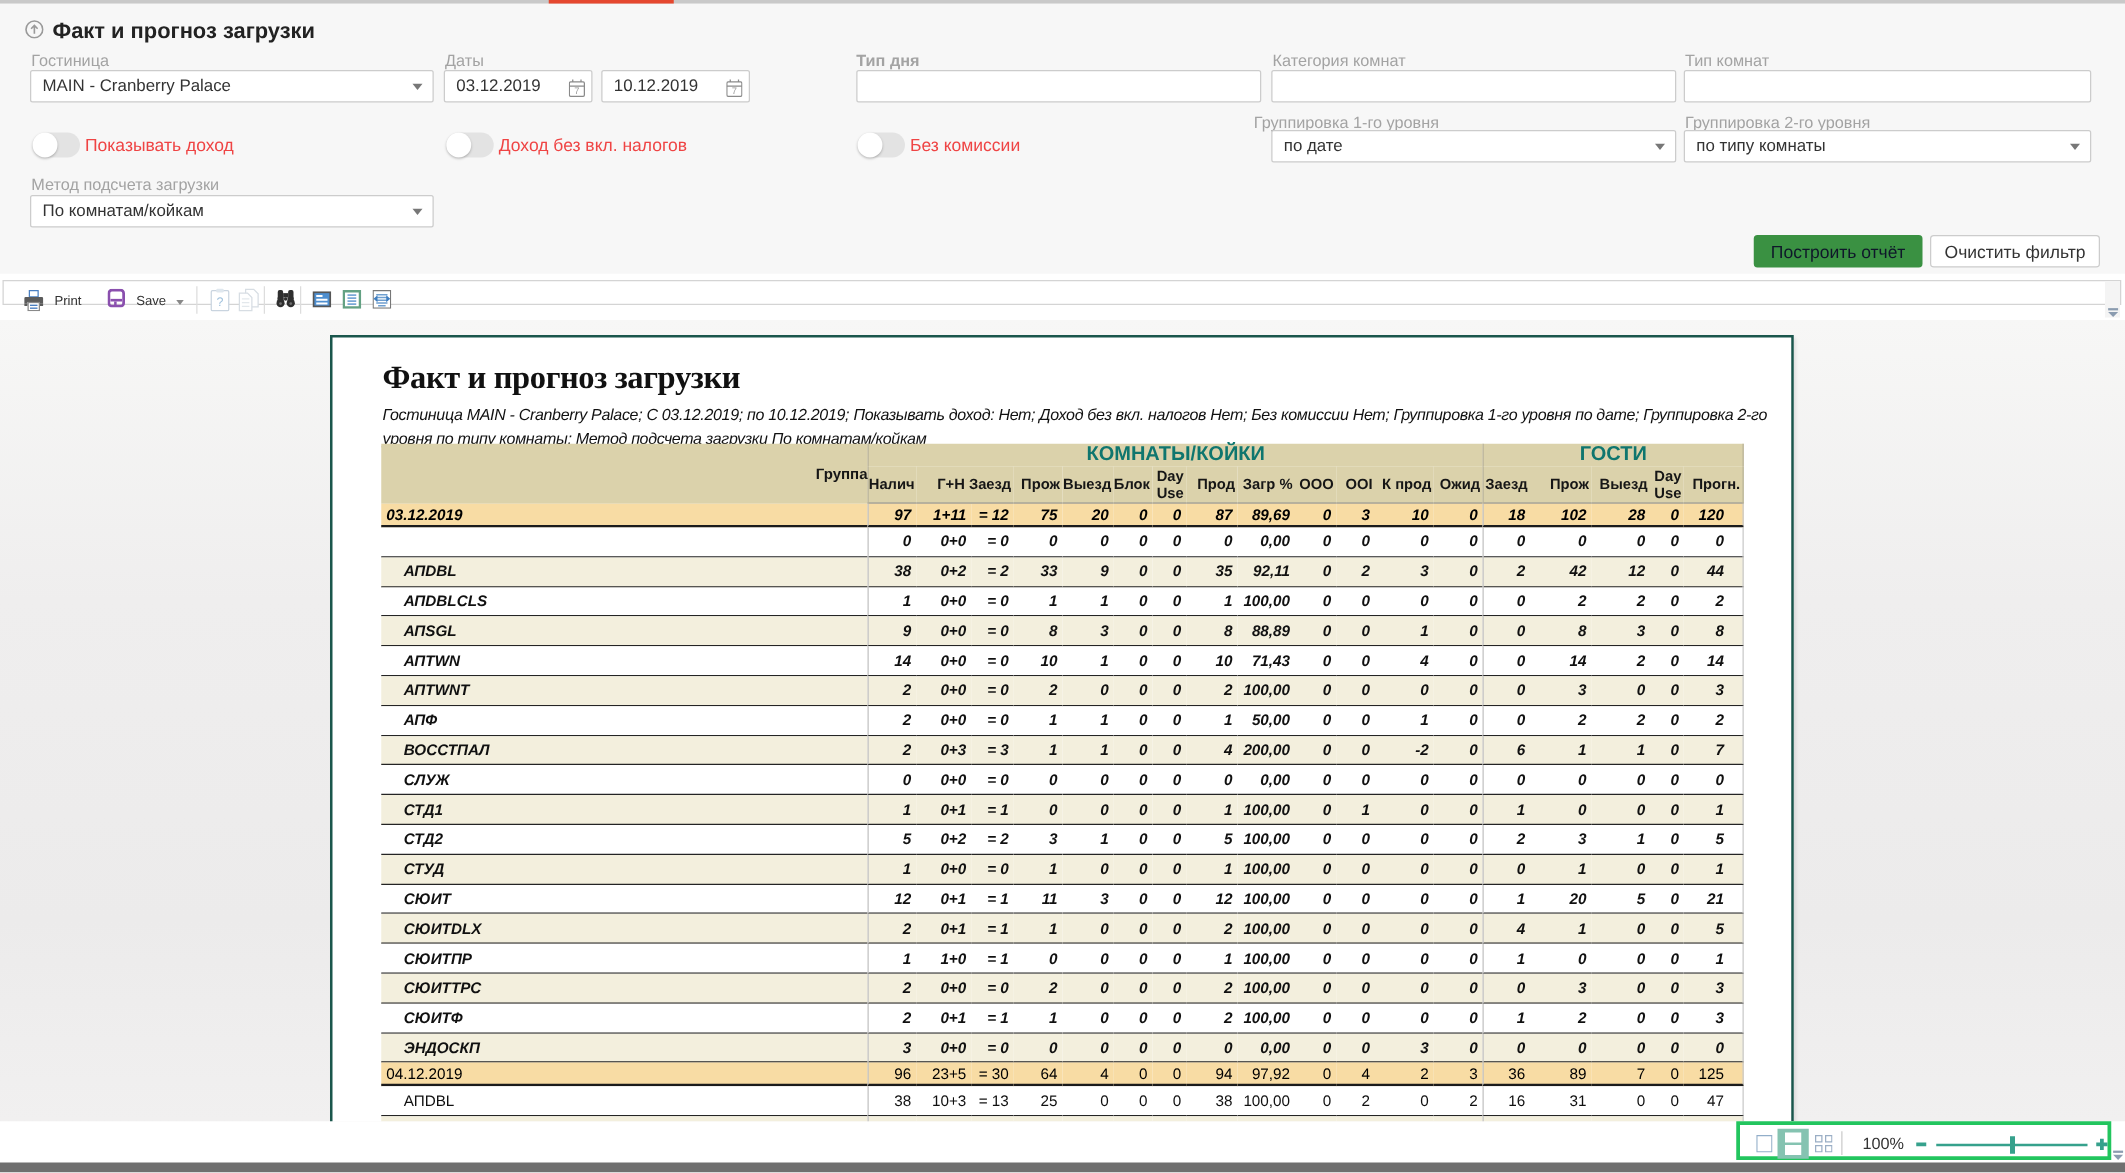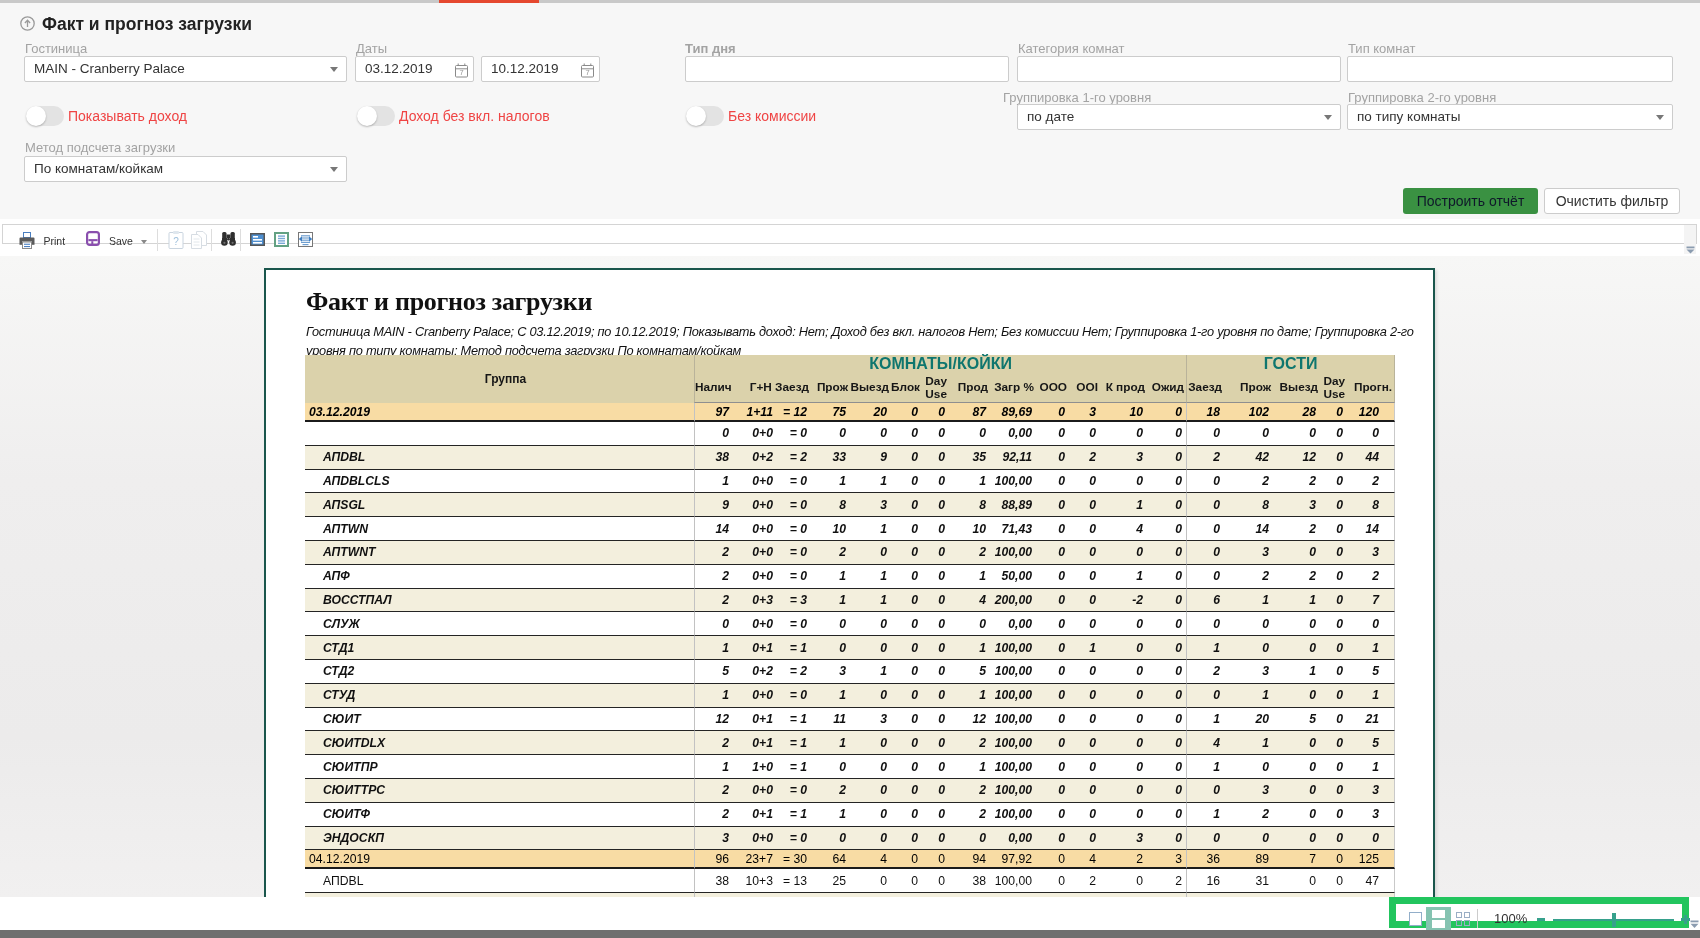--- a/index.html
+++ b/index.html
@@ -57,21 +57,21 @@
 .trc td, .trw td { height:23.8px; border-bottom:1.5px solid #242424; font-size:12.2px; color:#101010; }
 td.num { text-align:right; padding-right:4px; } td.num:last-child { padding-right:15px; border-right:1px solid #c9c9c9; }
 td.bl { border-left:1px solid #c2c2c2; }
 th.bl { border-left:1px solid #b9b39a; }
 td.cname { text-align:left; }
 td.dname { padding-left:4px; }
 td.rname { padding-left:18px; }
 
 
 #sbar { left:2px; top:943px; width:1382px; height:31px; background:#fff; border:1px solid #b9b9b9; }
-#zbar { left:1389px; top:897px; width:300px; height:31px; background:#fff; border:7px solid #22c55e; }
+#zbar { left:1389px; top:897px; width:300px; height:31px; background:#fff; border:3px solid #22c55e; }
 #darkstrip { left:0; top:930px; width:1700px; height:8px; background:#6f6f6f; }
 .sbsep { position:absolute; top:5px; width:1px; height:19px; background:#ccc; }
 #pagetext { position:absolute; left:84px; top:8px; font-size:11.5px; color:#3c3c3c; }
 </style></head>
 <body>
 <div class="abs" id="topstrip"></div>
 <div class="abs" id="topred"></div>
 <div class="abs" id="filter">
   <svg class="abs" style="left:20px; top:13px;" width="15" height="15" viewBox="0 0 15 15">
     <circle cx="7.5" cy="7.5" r="6.7" fill="none" stroke="#9a9a9a" stroke-width="1.3"></circle>
@@ -243,21 +243,21 @@
           <col style="width:47px">
           <col style="width:39px">
           <col style="width:38px">
           <col style="width:49px">
           <col style="width:47px">
           <col style="width:27px">
           <col style="width:48px">
         </colgroup>
       <tbody>
           <tr class="hrow1">
-            <th class="hgroup" rowspan="2" style="vertical-align:middle; text-align:center;padding-left:12px;">Группа</th>
+            <th class="hgroup" rowspan="2" style="vertical-align:middle; text-align:right;padding-left:12px;">Группа</th>
             <th colspan="13" class="bl" style="vertical-align:middle;">КОМНАТЫ/КОЙКИ</th>
             <th colspan="5" class="bl" style="vertical-align:middle; border-right:1px solid #b9b39a;">ГОСТИ</th>
           </tr>
       <tr class="hrow2">
             <th class="bl">Налич</th>
             <th colspan="2">Г+Н Заезд</th>
             <th>Прож</th>
             <th>Выезд</th>
             <th>Блок</th>
             <th>Day<br>Use</th>
@@ -668,21 +668,21 @@
             <td class="num">0</td>
             <td class="num bl">0</td>
             <td class="num">0</td>
             <td class="num">0</td>
             <td class="num">0</td>
             <td class="num">0</td>
           </tr>
 <tr class="trdate g2">
             <td class="cname dname">04.12.2019</td>
             <td class="num bl">96</td>
-            <td class="num">23+7</td>
+            <td class="num">23+5</td>
             <td class="num">= 30</td>
             <td class="num">64</td>
             <td class="num">4</td>
             <td class="num">0</td>
             <td class="num">0</td>
             <td class="num">94</td>
             <td class="num">97,92</td>
             <td class="num">0</td>
             <td class="num">4</td>
             <td class="num">2</td>

